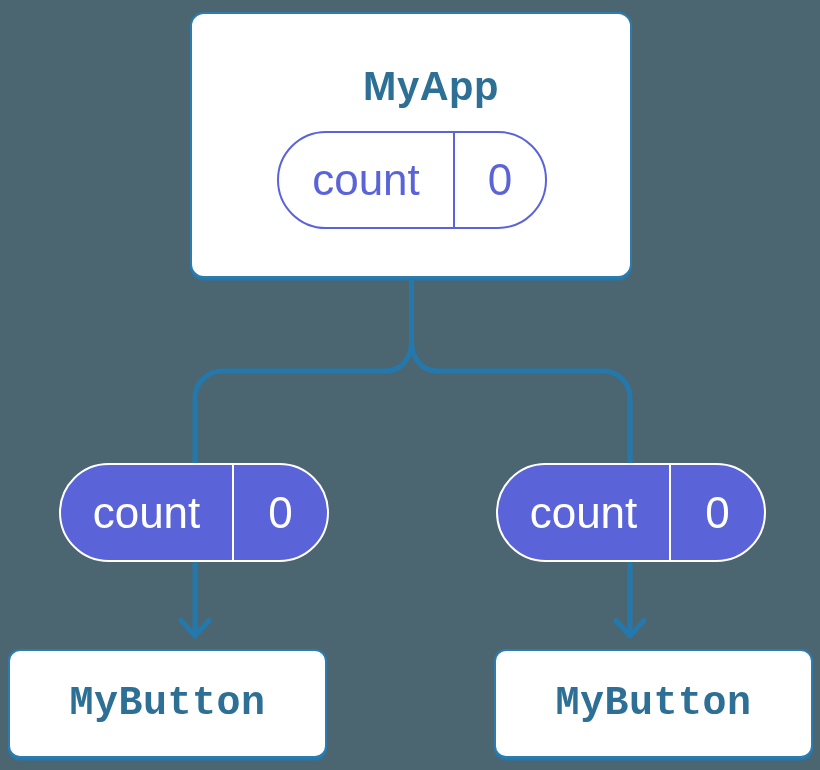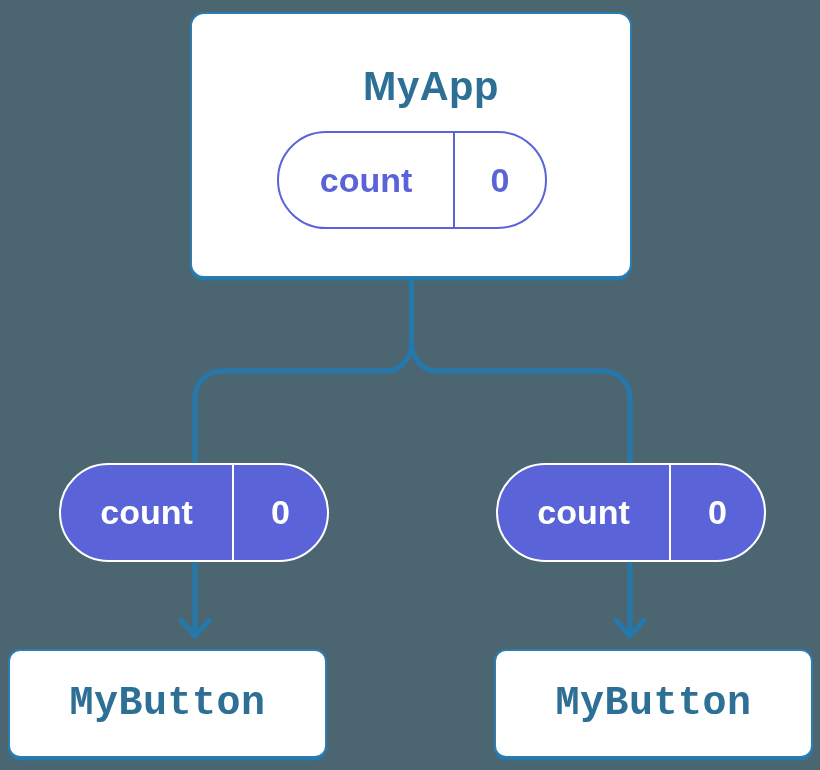--- a/index.html
+++ b/index.html
@@ -43,23 +43,22 @@
 
   .card-root { left: 190px; top: 12px; width: 442px; height: 266px; border-radius: 14px; }
   .card-root .card-title { position: absolute; top: 50px; left: 0; width: 100%; text-align: center; line-height: 44px; margin-left: 20px; }
 
   .pill {
     position: absolute;
     box-sizing: border-box;
     display: flex;
     align-items: stretch;
     border-radius: 999px;
-    font-size: 34px;
+    font-size: 44px;
     overflow: hidden;
-    font-weight: bold;
   }
   .pill-label, .pill-value {
     display: flex;
     align-items: center;
     justify-content: center;
   }
   .pill-label { flex: 0 0 auto; }
   .pill-value { flex: 1 1 auto; }
 
   .pill-outline {

